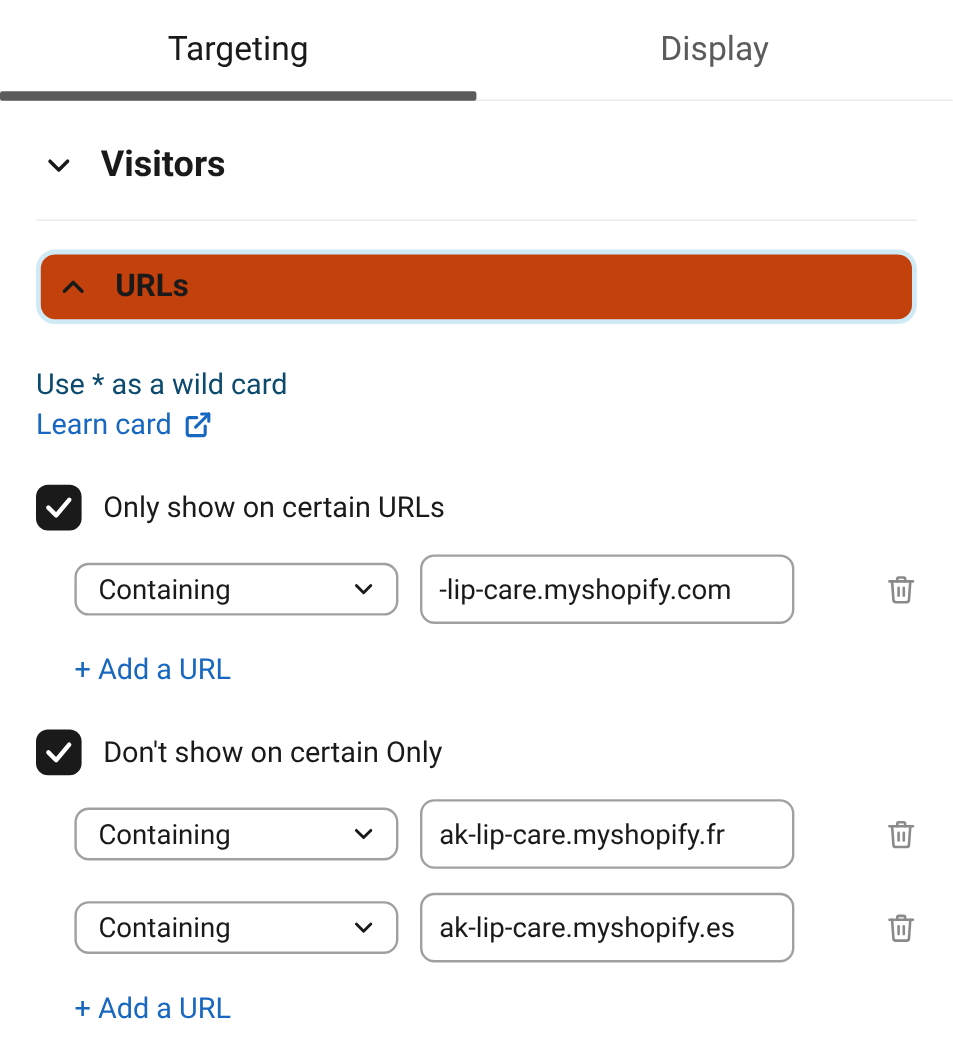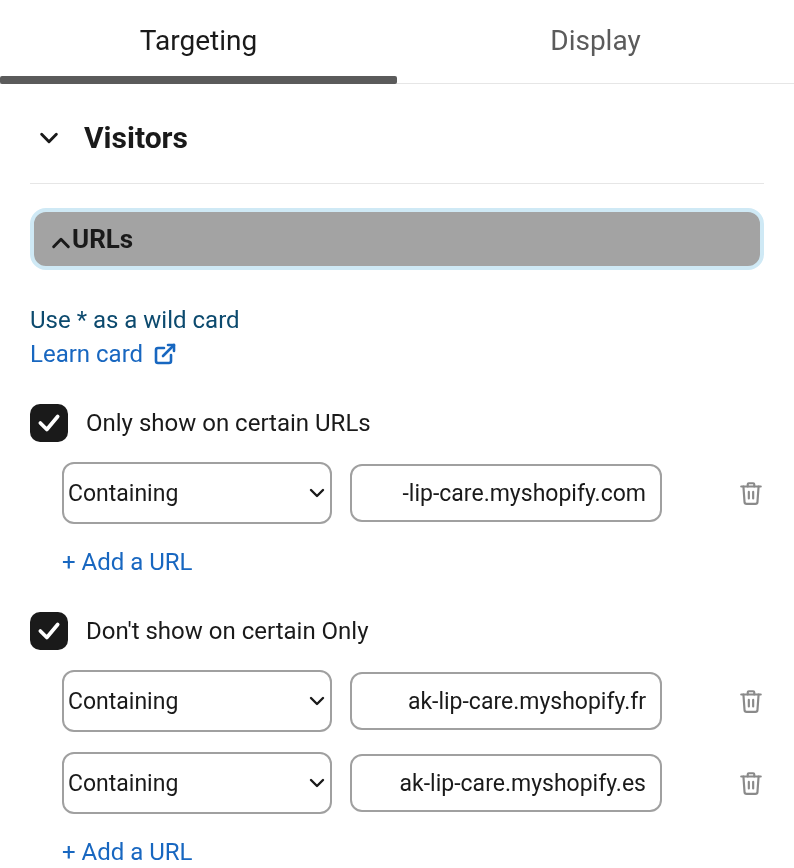--- a/index.html
+++ b/index.html
@@ -49,22 +49,23 @@
   }
   .chevron svg { width: 100%; height: 100%; display:block; }
 
   .visitors-sep {
     height: 0; border-top: 1px solid #e6e6e6;
   }
 
   
   .accordion-active {
     margin-top: 24px;
-    display: flex; align-items: flex-end;
-    background: #a3a3a3;
+    display: flex; align-items: center;
+    gap: 24px;
+    background: #c2410c;
     border: 4px solid #cfe9f5;
     border-radius: 16px;
     padding: 12px 16px;
     cursor: pointer;
   }
   .accordion-active .title { font-size: 26px; font-weight: 700; }
 
   .help-text {
     margin-top: 36px;
     font-size: 24px;
@@ -98,39 +99,38 @@
 
   .rules { margin-left: 32px; margin-top: 20px; }
   .rule-row {
     display: flex; align-items: center; gap: 18px;
     margin-bottom: 20px;
   }
   .select-box {
     display: flex; align-items: center; justify-content: space-between;
     border: 2px solid #a0a0a0;
     border-radius: 12px;
-    padding: 0 4px;
-    height: 62px;
+    padding: 0 18px;
+    height: 44px;
     width: 270px;
     font-size: 23px;
     color: #1a1a1a;
     cursor: pointer;
   }
   .select-box .chev-sm { width: 18px; height: 18px; }
   .select-box .chev-sm svg { width:100%; height:100%; display:block; }
   .url-input {
     border: 2px solid #a0a0a0;
     border-radius: 12px;
     height: 58px;
     width: 312px;
     font-size: 23px;
     padding: 17px 14px;
     color: #1a1a1a;
     font-family: inherit;
-    text-align: right;
   }
   .trash {
     width: 26px; height: 28px;
     margin-left: auto;
     cursor: pointer;
   }
   .trash svg { width:100%; height:100%; display:block; }
   .add-url {
     color: #1867c0;
     font-size: 24px;

